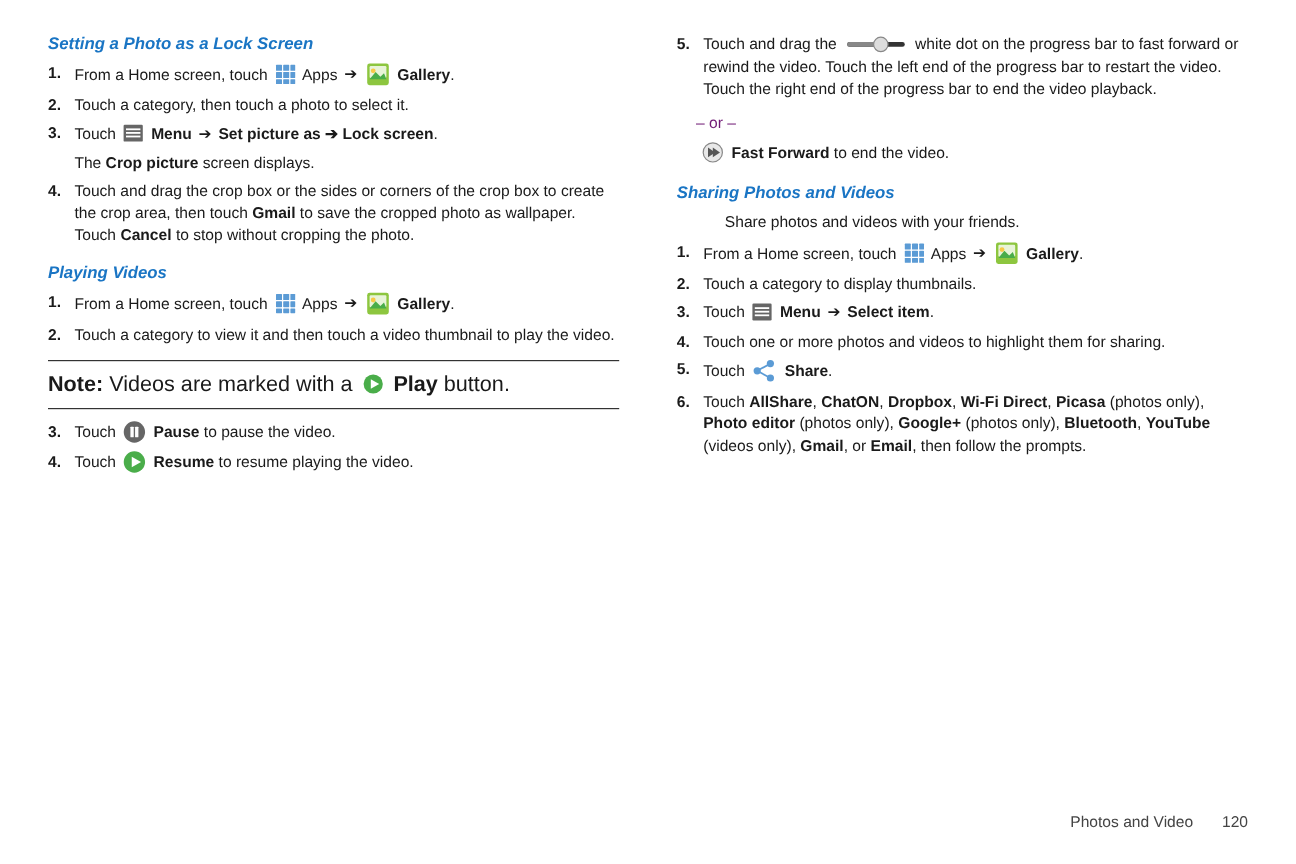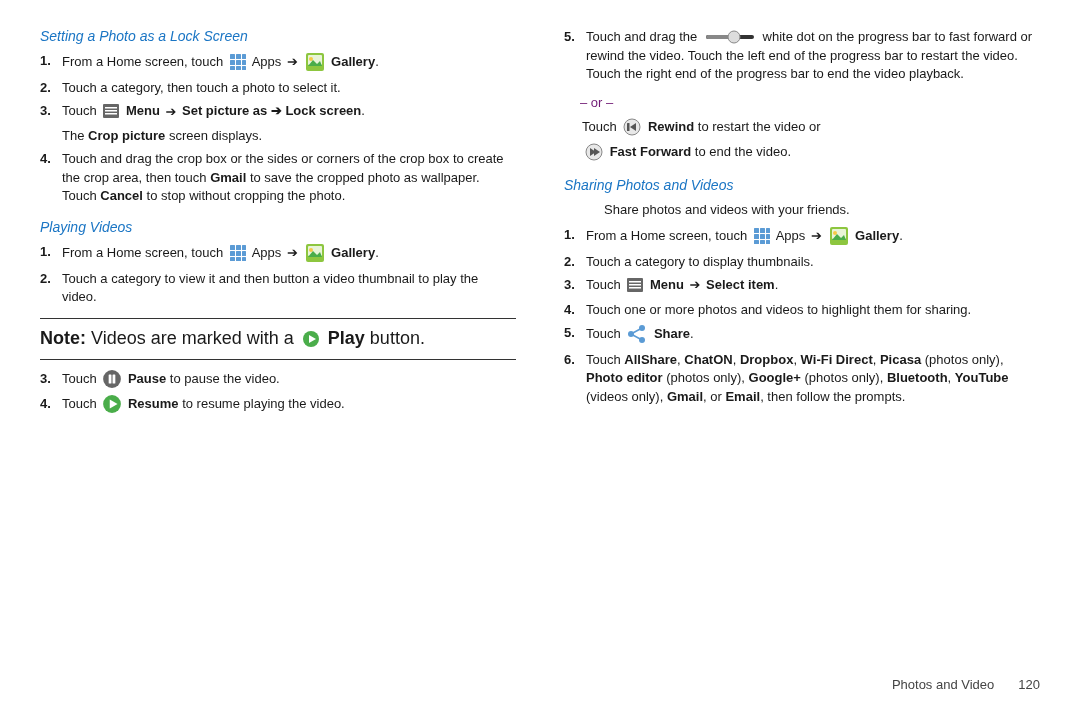--- a/index.html
+++ b/index.html
@@ -35,21 +35,21 @@
 
     .col-right {
       flex: 1;
       padding-left: 8px;
       border-left: none;
     }
 
     .section-title {
       color: #1a75c4;
       font-style: italic;
-      font-weight: normal;
+      font-weight: bold;
       font-size: 14px;
       margin-bottom: 8px;
     }
 
     .numbered-list {
       list-style: none;
       padding: 0;
       margin: 0 0 12px 0;
     }
 
@@ -395,21 +395,21 @@
                   <circle cx="6" cy="7" r="2" fill="#f7c948"></circle>
                   <polygon points="3,14 8,8 12,12 15,9 17,14" fill="#4aad4a"></polygon>
                 </svg>
               </span>
               <span class="bold"> Gallery</span>.
             </span>
           </li>
 
           <li>
             <span class="num bold">2.</span>
-            <span class="li-content">Touch a category to view it and then button a video thumbnail to play the video.</span>
+            <span class="li-content">Touch a category to view it and then touch a video thumbnail to play the video.</span>
           </li>
 
         </ol>
 
         <div class="note-box">
           <span class="bold">Note:</span>
           <span> Videos are marked with a </span>
           <span class="icon-play">
             <svg viewBox="0 0 18 18" xmlns="http://www.w3.org/2000/svg">
               <circle cx="9" cy="9" r="8" fill="#4aad4a"></circle>
@@ -472,31 +472,20 @@
                 </svg>
               </span>
               white dot on the progress bar to fast forward or rewind the video. Touch the left end of the progress bar to restart the video. Touch the right end of the progress bar to end the video playback.
             </span>
           </li>
         </ol>
 
         <div class="or-line">– or –</div>
 
         <div class="indent-text">
-          Touch
-          <span class="icon-rewind">
-            <svg viewBox="0 0 18 18" xmlns="http://www.w3.org/2000/svg">
-              <circle cx="9" cy="9" r="8" fill="#e8e8e8" stroke="#888" stroke-width="1"></circle>
-              <polygon points="13,5 7,9 13,13" fill="#555"></polygon>
-              <rect x="4" y="5" width="2.5" height="8" fill="#555" rx="0.5"></rect>
-            </svg>
-          </span>
-          <span class="bold"> Rewind</span> to restart the video or
-        </div>
-        <div class="indent-text">
           <span class="icon-ff">
             <svg viewBox="0 0 18 18" xmlns="http://www.w3.org/2000/svg">
               <circle cx="9" cy="9" r="8" fill="#e8e8e8" stroke="#888" stroke-width="1"></circle>
               <polygon points="5,5 11,9 5,13" fill="#555"></polygon>
               <polygon points="9,5 15,9 9,13" fill="#555"></polygon>
             </svg>
           </span>
           <span class="bold"> Fast Forward</span> to end the video.
         </div>
       </div>

